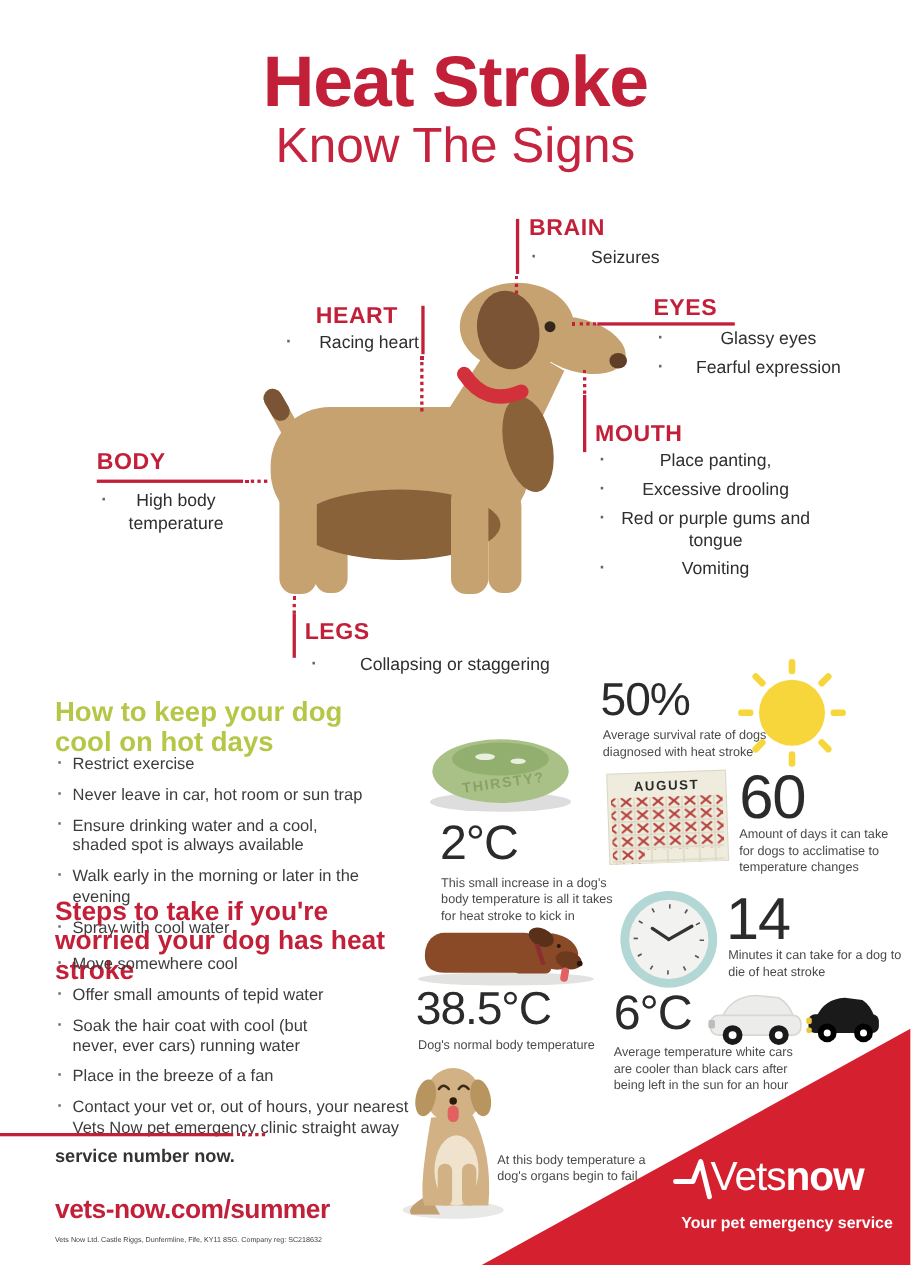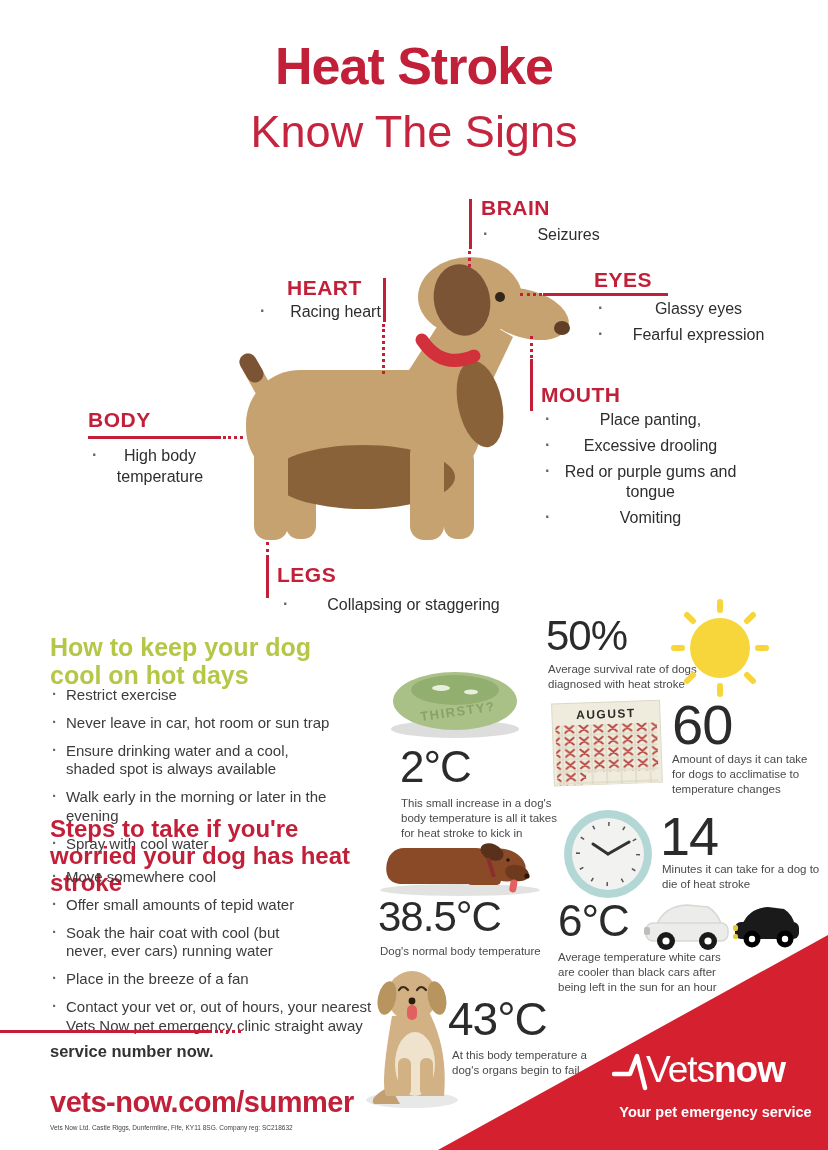--- a/index.html
+++ b/index.html
@@ -1,21 +1,21 @@
 <!DOCTYPE html>
 <html><head>
 <meta charset="utf-8">
 <style>
   html,body{margin:0;padding:0;background:#ffffff;}
   .page{position:relative;width:828px;height:1150px;background:#fff;overflow:hidden;
         font-family:"Liberation Sans",sans-serif;}
 
   
   .title-main{position:absolute;left:0;top:36px;width:100%;text-align:center;
-              font-size:52px;font-weight:800;color:#c21f39;letter-spacing:-1px;}
+              font-size:65px;font-weight:800;color:#c21f39;letter-spacing:-1px;}
   .title-sub{position:absolute;left:0;top:106px;width:100%;text-align:center;
              font-size:45px;font-weight:400;color:#c5243e;}
 
   
   .sign-title{position:absolute;font-weight:700;font-size:21px;color:#c21f39;letter-spacing:.5px;}
   .vline{position:absolute;width:3px;background:#c21f39;}
   .vdots{position:absolute;width:0;border-left:3px dotted #c21f39;}
   .hline{position:absolute;height:3px;background:#c21f39;}
   .hdots{position:absolute;height:0;border-top:3px dotted #c21f39;}
   .sign-items{position:absolute;font-size:16px;color:#2e2e2e;text-align:center;}
@@ -28,21 +28,21 @@
   .tips{position:absolute;font-size:15px;color:#3c3c3c;}
   .tips .it{position:relative;padding-left:16px;margin-bottom:9px;line-height:1.25;}
 
   
   .stat-value{position:absolute;color:#2b2b2b;font-weight:400;letter-spacing:-1px;}
   .stat-caption{position:absolute;color:#4a4a4a;font-size:11.5px;line-height:1.3;}
   .icon{position:absolute;}
 
   
   .prepared{position:absolute;font-weight:700;font-size:16.5px;color:#333;line-height:1.15;}
-  .url{position:absolute;color:#c21f39;font-weight:800;font-size:29px;letter-spacing:-.5px;}
+  .url{position:absolute;color:#c21f39;font-weight:800;font-size:24px;letter-spacing:-.5px;}
   .legal{position:absolute;font-size:6.5px;color:#444;}
   .banner{position:absolute;left:430px;top:935px;width:398px;height:215px;background:#d4202f;
           clip-path:polygon(100% 0,100% 100%,2% 100%);}
   .logo-row{position:absolute;left:612px;top:1048px;display:flex;align-items:center;color:#fff;}
   .logo-light{font-size:37px;font-weight:400;letter-spacing:-1px;}
   .logo-bold{font-size:37px;font-weight:800;letter-spacing:-1px;}
   .tagline{position:absolute;left:608px;top:1104px;width:215px;text-align:center;
            color:#fff;font-weight:700;font-size:14.5px;}
 </style>
 </head>
@@ -242,21 +242,20 @@
     <ellipse cx="55" cy="106" rx="20" ry="32" fill="#efe3ce"></ellipse>
     <rect x="38" y="100" width="13" height="38" rx="6" fill="#d2b184"></rect>
     <rect x="60" y="100" width="13" height="38" rx="6" fill="#d2b184"></rect>
     <circle cx="52" cy="38" r="25" fill="#d2b184"></circle>
     <ellipse cx="27" cy="40" rx="9" ry="17" fill="#b8955f" transform="rotate(12 27 40)"></ellipse>
     <ellipse cx="77" cy="40" rx="9" ry="17" fill="#b8955f" transform="rotate(-12 77 40)"></ellipse>
     <path d="M39,32 q4,-6 9,0 M57,32 q4,-6 9,0" stroke="#3a2a18" stroke-width="2.2" fill="none" stroke-linecap="round"></path>
     <circle cx="52" cy="43" r="3.4" fill="#2a1a0c"></circle>
     <rect x="47" y="47" width="10" height="15" rx="5" fill="#e26060"></rect>
   </svg>
-  <div class="stat-value" style="left:448px;top:992px;font-size:46px;">43°C</div>
   <div class="stat-caption" style="left:452px;top:1048px;width:135px;">At this body temperature a dog's organs begin to fail</div>
 
   <div class="hline" style="left:0;top:1030px;width:212px;"></div>
   <div class="hdots" style="left:215px;top:1030px;width:26px;"></div>
   <div class="prepared" style="left:50px;top:1042px;">
     <div>service number now.</div>
   </div>
   <div class="url" style="left:50px;top:1086px;">vets-now.com/summer</div>
   <div class="legal" style="left:50px;top:1124px;">Vets Now Ltd. Castle Riggs, Dunfermline, Fife, KY11 8SG. Company reg: SC218632</div>
 

